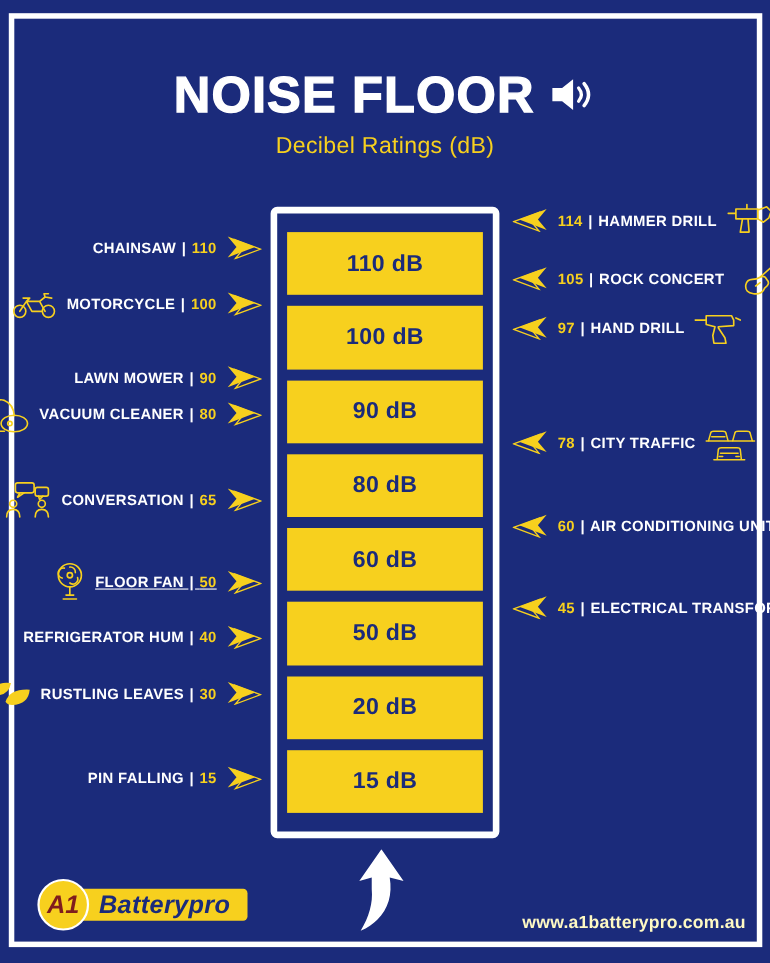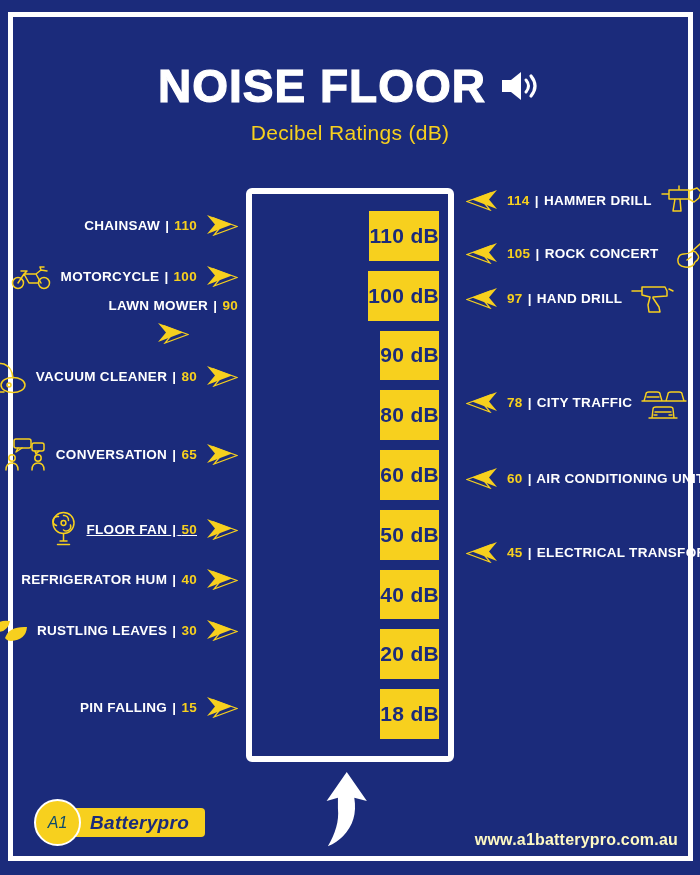--- a/index.html
+++ b/index.html
@@ -17,21 +17,21 @@
   .title-row{display:flex;align-items:center;justify-content:center;gap:16px;}
   .title{
     color:#ffffff;font-size:46px;font-weight:bold;letter-spacing:1px;
     -webkit-text-stroke:1.2px #ffffff;line-height:1;
   }
   .subtitle{color:#F7D01E;font-size:21px;font-weight:normal;margin-top:12px;letter-spacing:.3px;}
   
   .column{
     position:absolute;left:246px;top:188px;width:208px;height:574px;
     border:6px solid #ffffff;border-radius:6px;box-sizing:border-box;
-    display:flex;flex-direction:column;gap:10px;padding:17px 9px;align-items:flex-end;
+    display:flex;flex-direction:column;gap:10px;padding:17px 9px;
   }
   .bar{
     flex:1;background:#F7D01E;display:flex;align-items:center;justify-content:center;
     color:#1B2B7B;font-size:21px;font-weight:bold;letter-spacing:.3px;
   }
   
   .side-row{
     position:absolute;height:38px;display:flex;align-items:center;gap:9px;
     color:#ffffff;font-weight:bold;font-size:13.5px;letter-spacing:.3px;white-space:nowrap;
   }
@@ -40,26 +40,26 @@
   .side-row .value{color:#F7D01E;}
   .side-row .sep{color:#ffffff;padding:0 1px;}
   .item-icon{display:flex;align-items:center;}
   .arrow-wrap{display:flex;align-items:center;}
   
   .up-arrow{position:absolute;left:320px;top:772px;}
   .logo{position:absolute;left:34px;top:799px;display:flex;align-items:center;}
   .logo-circle{
     width:47px;height:47px;border-radius:50%;background:#F7D01E;border:2.5px solid #ffffff;
     display:flex;align-items:center;justify-content:center;
-    color:#0c4a6e;font-weight:normal;font-style:italic;font-size:16px;z-index:2;box-sizing:border-box;
+    color:#7f1d1d;font-weight:bold;font-style:italic;font-size:23px;z-index:2;box-sizing:border-box;
   }
   .logo-pill{
     height:29px;background:#F7D01E;border-radius:4px;margin-left:-9px;
     padding:0 16px 0 18px;display:flex;align-items:center;
-    color:#1B2B7B;font-weight:bold;font-style:italic;font-size:19px;letter-spacing:.3px;
+    color:#1B2B7B;font-weight:bold;font-style:italic;font-size:23px;letter-spacing:.3px;
   }
   .website{
     position:absolute;right:22px;top:831px;
     color:#fef9c3;font-weight:bold;font-size:16px;letter-spacing:.2px;
   }
 </style>
 </head>
 <body>
 
 <div class="frame"></div>
@@ -91,27 +91,24 @@
     <div class="bar">
       <span>80 dB</span>
     </div>
     <div class="bar">
       <span>60 dB</span>
     </div>
     <div class="bar">
       <span>50 dB</span>
     </div>
     <div class="bar">
-      <span>40 dB</span>
-    </div>
-    <div class="bar">
       <span>20 dB</span>
     </div>
     <div class="bar">
-      <span>18 dB</span>
+      <span>15 dB</span>
     </div>
   </div>
 
 <div>
     <div class="side-row left-row" style="top: 206px;">
       <span class="item-text">CHAINSAW <span class="sep">|</span> <span class="value">110</span></span>
       <span class="arrow-wrap">
         <svg width="32" height="22" viewBox="0 0 32 22">
           <polygon points="8,4 31,12.5 8,21 15,12.5" fill="none" stroke="#F7D01E" stroke-width="1.2"></polygon>
           <polygon points="1,1 26,10.5 1,20 9,10.5" fill="#F7D01E"></polygon>
@@ -127,21 +124,21 @@
         </svg>
       </span>
       <span class="item-text">MOTORCYCLE <span class="sep">|</span> <span class="value">100</span></span>
       <span class="arrow-wrap">
         <svg width="32" height="22" viewBox="0 0 32 22">
           <polygon points="8,4 31,12.5 8,21 15,12.5" fill="none" stroke="#F7D01E" stroke-width="1.2"></polygon>
           <polygon points="1,1 26,10.5 1,20 9,10.5" fill="#F7D01E"></polygon>
         </svg>
       </span>
     </div>
-    <div class="side-row left-row" style="top: 298px; flex-direction: column;">
+    <div class="side-row left-row" style="top: 324px;">
       <span class="item-text">LAWN MOWER <span class="sep">|</span> <span class="value">90</span></span>
       <span class="arrow-wrap">
         <svg width="32" height="22" viewBox="0 0 32 22">
           <polygon points="8,4 31,12.5 8,21 15,12.5" fill="none" stroke="#F7D01E" stroke-width="1.2"></polygon>
           <polygon points="1,1 26,10.5 1,20 9,10.5" fill="#F7D01E"></polygon>
         </svg>
       </span>
     </div>
     <div class="side-row left-row" style="top: 357px;">
       <span class="item-icon">

